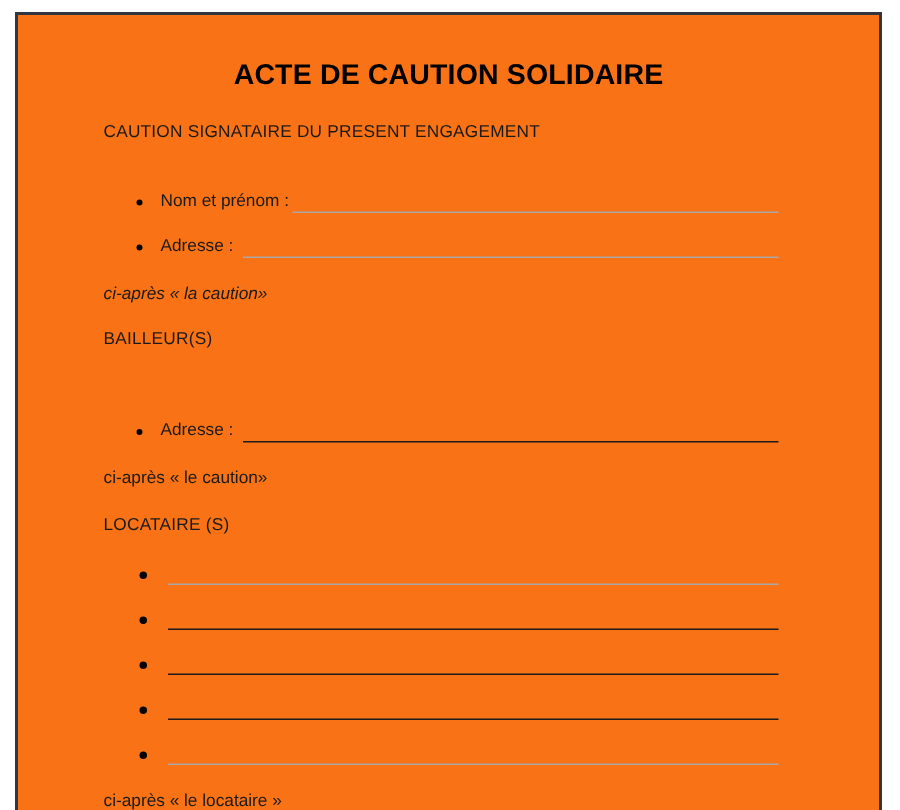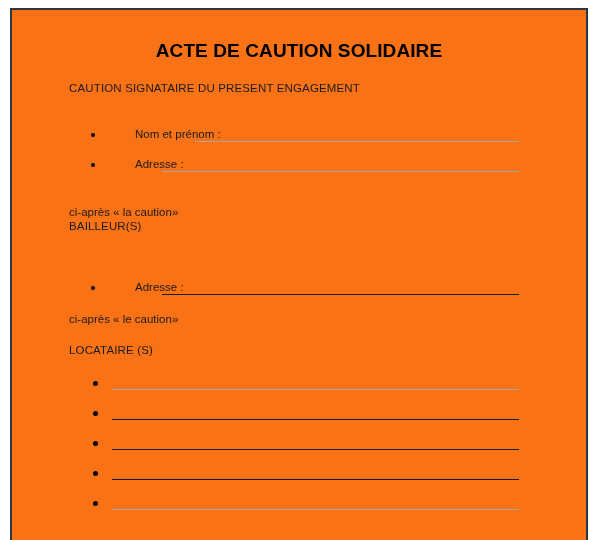--- a/index.html
+++ b/index.html
@@ -101,21 +101,20 @@
     height: 5px;
   }
   .bullet-label {
     position: absolute;
     left: 95px;
     top: 0;
     font-family: "Liberation Sans", sans-serif;
     font-size: 11.5px;
     color: #1a1a1a;
     white-space: nowrap;
-    margin-left: 28px;
   }
   .fill-rule {
     position: absolute;
     top: 13px;
     height: 0;
     border-top: 1px solid #999999;
   }
   .fill-rule.dark {
     border-top: 1px solid #1b1b1b;
   }
@@ -139,21 +138,21 @@
         <span class="bullet-label">Nom et prénom :</span>
         <span class="fill-rule light" style="left:183px; right:67px;"></span>
       </div>
 
       <div class="bullet-row" style="top:148px;">
         <span class="bullet-dot"></span>
         <span class="bullet-label">Adresse :</span>
         <span class="fill-rule light" style="left:150px; right:67px;"></span>
       </div>
 
-      <div class="ci-apres" style="top:196px;">ci-après « la caution»</div>
+      <div class="ci-apres" style="top:180px;font-style:italic;">ci-après « la caution»</div>
 
       <div class="section-heading" style="top:210px;">BAILLEUR(S)</div>
 
 
       <div class="bullet-row" style="top:271px;">
         <span class="bullet-dot"></span>
         <span class="bullet-label">Adresse :</span>
         <span class="fill-rule dark" style="left:150px; right:67px;"></span>
       </div>
 
@@ -184,16 +183,17 @@
         <span class="bullet-label"></span>
         <span class="fill-rule dark" style="left:100px; right:67px;"></span>
       </div>
 
       <div class="bullet-row" style="top:486px;">
         <span class="bullet-dot wide"></span>
         <span class="bullet-label"></span>
         <span class="fill-rule light" style="left:100px; right:67px;"></span>
       </div>
 
+      <div class="ci-apres" style="top:518px;">ci-après « le locataire »</div>
 
     </div>
   </div>
 </div>
 
 </body></html>

